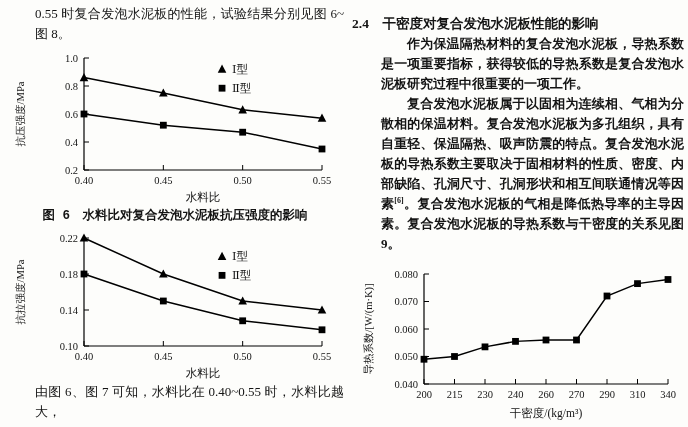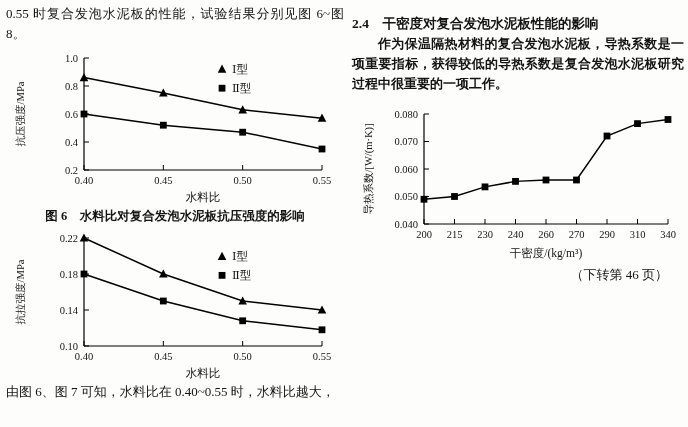--- a/index.html
+++ b/index.html
@@ -6,25 +6,25 @@
   html,body { width:688px; height:427px; }
   body {
     background:#fdfdfb;
     color:#141414;
     font-family:"Liberation Serif","DejaVu Serif",serif;
   }
   .page { position:relative; width:688px; height:427px; overflow:hidden; }
   .col { position:absolute; top:0; }
   .col-left  { left:6px;  width:338px; }
   .col-right { left:352px; width:332px; }
-  .body-text { font-size:13px; line-height:20px; text-align:justify; }
+  .body-text { font-size:13px; line-height:20px; text-align:justify;margin-left:29px; }
   .indent { text-indent:2em;font-weight:bold; }
   .intro-line { margin-top:4px; }
   .heading { font-size:13.5px; font-weight:bold; line-height:21px; margin-top:13px; }
-  .caption { font-size:12.5px; font-weight:bold; text-align:center; line-height:16px; margin:2px 0 4px 0; }
+  .caption { font-size:12.5px; font-weight:bold; text-align:center; line-height:16px; margin:2px 0 4px 0;font-family:Liberation Mono, monospace; }
   .figure { margin-top:4px; }
   .chart { display:block; }
   .chart text { font-family:"Liberation Serif","DejaVu Serif",serif; fill:#141414; }
   .continued { font-size:13px; text-align:right; padding-right:16px; margin-top:4px; }
   sup.ref { font-size:8px; vertical-align:super; line-height:0; }
 </style>
 </head>
 <body>
 
 <div class="page">
@@ -114,20 +114,21 @@
     </div>
 
     <p class="body-text">由图 6、图 7 可知，水料比在 0.40~0.55 时，水料比越大，</p>
   </div>
 
   <div class="col col-right">
     <h2 class="heading">2.4　干密度对复合发泡水泥板性能的影响</h2>
 
     <p class="body-text indent">作为保温隔热材料的复合发泡水泥板，导热系数是一项重要指标，获得较低的导热系数是复合发泡水泥板研究过程中很重要的一项工作。</p>
 
+    <p class="body-text indent"><span>复合发泡水泥板属于以固相为连续相、气相为分散相的保温材料。复合发泡水泥板为多孔组织，具有自重轻、保温隔热、吸声防震的特点。复合发泡水泥板的导热系数主要取决于固相材料的性质、密度、内部缺陷、孔洞尺寸、孔洞形状和相互间联通情况等因素</span><sup class="ref">[6]</sup><span>。复合发泡水泥板的气相是降低热导率的主导因素。复合发泡水泥板的导热系数与干密度的关系见图 9。</span></p>
 
     <div class="figure" style="margin-top:10px; margin-left:6px;">
       <svg class="chart" width="324" height="158" viewBox="0 0 324 158">
           <line x1="66" y1="10" x2="66" y2="120" stroke="#000" stroke-width="1.2"></line>
           <line x1="66" y1="120" x2="310" y2="120" stroke="#000" stroke-width="1.2"></line>
           <line x1="66" y1="120" x2="71" y2="120" stroke="#000" stroke-width="1"></line>
           <text x="60" y="123.5" text-anchor="end" font-size="10.5">0.040</text>
           <line x1="66" y1="92.5" x2="71" y2="92.5" stroke="#000" stroke-width="1"></line>
           <text x="60" y="96" text-anchor="end" font-size="10.5">0.050</text>
           <line x1="66" y1="65.00000000000001" x2="71" y2="65.00000000000001" stroke="#000" stroke-width="1"></line>

